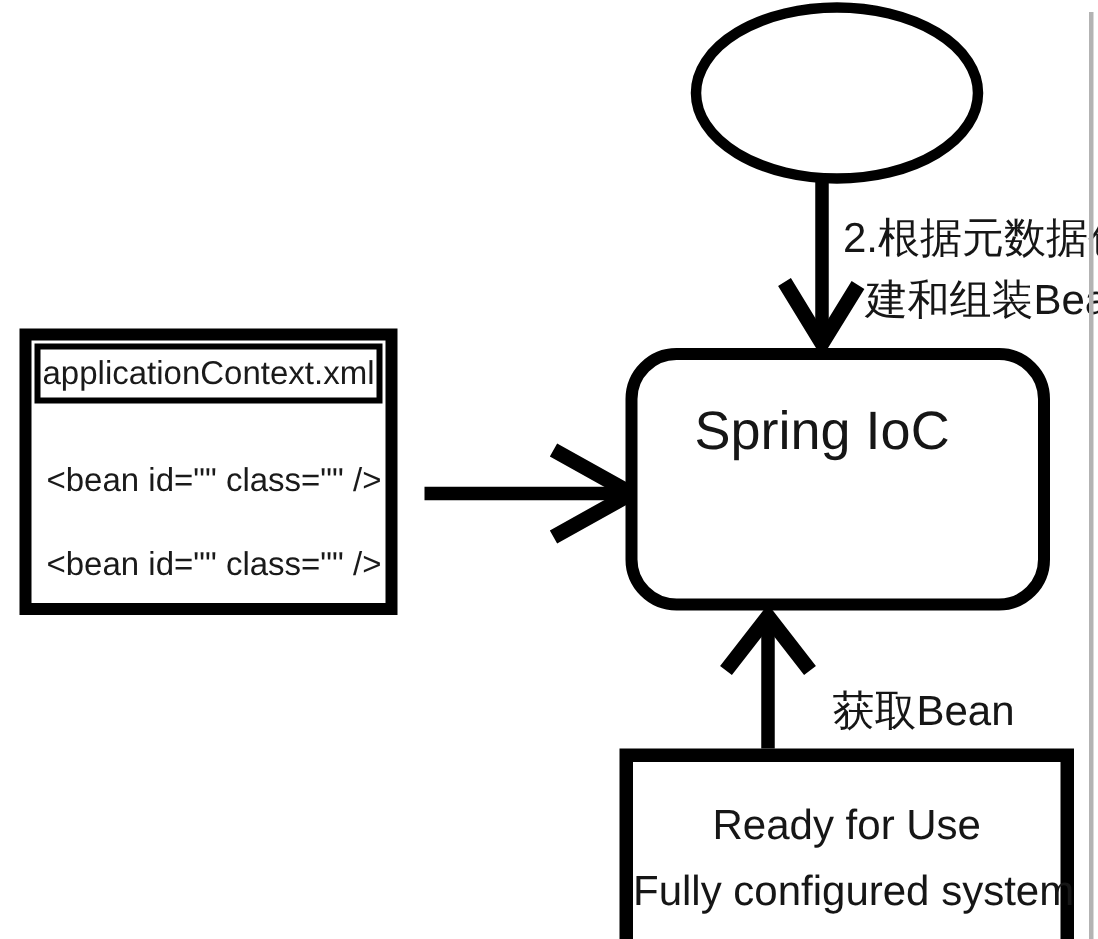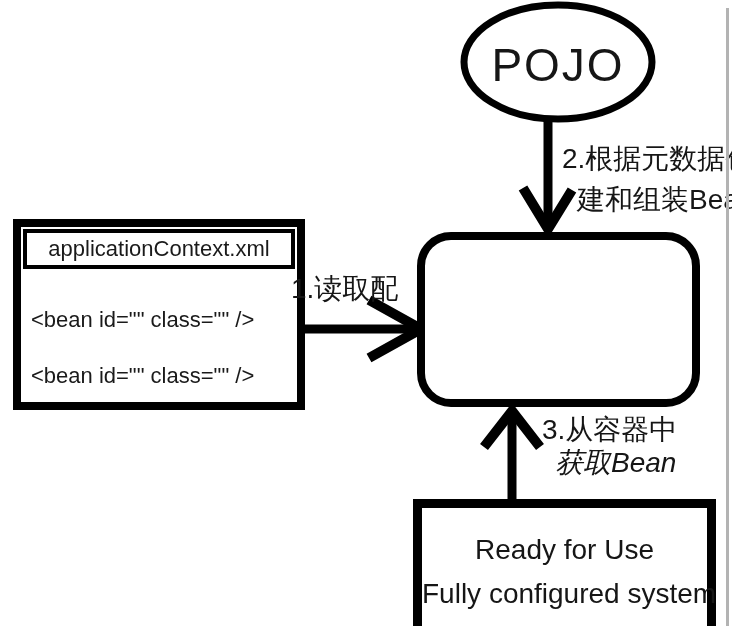--- a/index.html
+++ b/index.html
@@ -12,21 +12,21 @@
     color:#111111;
   }
   #shapes{position:absolute;left:0;top:0;width:732px;height:626px;}
   .abs{position:absolute;white-space:nowrap;}
   .pojo-label{
     left:458px;top:38px;width:200px;
     text-align:center;font-size:46px;font-weight:400;
     letter-spacing:2px;color:#161616;
   }
   .config-box{
-    left:13px;top:219px;width:292px;height:191px;
+    left:13px;top:219px;width:252px;height:191px;
     border:8px solid #000;box-sizing:border-box;background:#fff;
   }
   .config-header{
     position:absolute;left:2px;top:2px;
     width:calc(100% - 4px);height:40px;
     border:4px solid #000;box-sizing:border-box;
     display:flex;align-items:center;justify-content:center;
     font-size:22px;color:#1a1a1a;
   }
   .bean-line{
@@ -34,21 +34,21 @@
     font-size:22px;color:#1a1a1a;white-space:nowrap;
   }
   .bean-1{top:80px;}
   .bean-2{top:136px;}
   .cjk-label{font-size:28px;color:#161616;}
   .step1-l1{left:291px;top:270px;}
   .step1-l2{left:291px;top:355px;}
   .step2-l1{left:562px;top:140px;}
   .step2-l2{left:577px;top:181px;}
   .step3-l1{left:542px;top:411px;}
-  .step3-l2{left:555px;top:444px;font-style:italic;}
+  .step3-l2{left:555px;top:455px;}
   .ioc-box{
     left:417px;top:232px;width:283px;height:175px;
     border:8px solid #000;border-radius:34px;box-sizing:border-box;
     background:#fff;
     padding:16px 0 0 38px;
     font-size:36px;line-height:62px;color:#161616;
   }
   .result-box{
     left:413px;top:499px;width:303px;height:140px;
     border:9px solid #000;box-sizing:border-box;background:#fff;
@@ -73,37 +73,35 @@
     <line x1="548" y1="116" x2="548" y2="226" stroke="#000" stroke-width="9"></line>
     <polyline points="523,188 548,229 572,190" fill="none" stroke="#000" stroke-width="10"></polyline>
 
     <line x1="283" y1="329" x2="418" y2="329" stroke="#000" stroke-width="9"></line>
     <polyline points="369,300 421,329 369,358" fill="none" stroke="#000" stroke-width="10"></polyline>
 
     <line x1="512" y1="414" x2="512" y2="503" stroke="#000" stroke-width="9"></line>
     <polyline points="484,447 512,411 540,447" fill="none" stroke="#000" stroke-width="10"></polyline>
   </svg>
 
-  <div class="abs pojo-label">POJO</div>
 
   <div class="abs config-box">
     <div class="config-header">applicationContext.xml</div>
     <div class="bean-line bean-1">&lt;bean id="" class="" /&gt;</div>
     <div class="bean-line bean-2">&lt;bean id="" class="" /&gt;</div>
   </div>
 
-  <div class="abs cjk-label step1-l1">1.读取配</div>
 
   <div class="abs cjk-label step2-l1">2.根据元数据创</div>
   <div class="abs cjk-label step2-l2">建和组装Bean</div>
 
   <div class="abs ioc-box">
+    <div>Spring IoC</div>
   </div>
 
-  <div class="abs cjk-label step3-l1">3.从容器中</div>
   <div class="abs cjk-label step3-l2">获取Bean</div>
 
   <div class="abs result-box">
     <div>Ready for Use</div>
     <div>Fully configured system</div>
   </div>
 
   <div class="abs edge-line"></div>
 
 </div>

